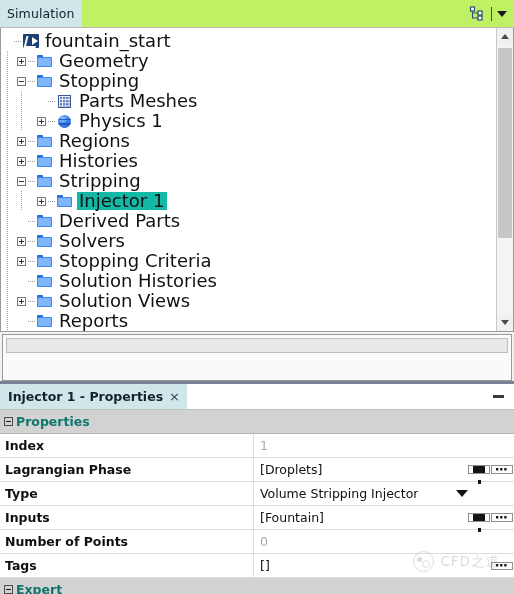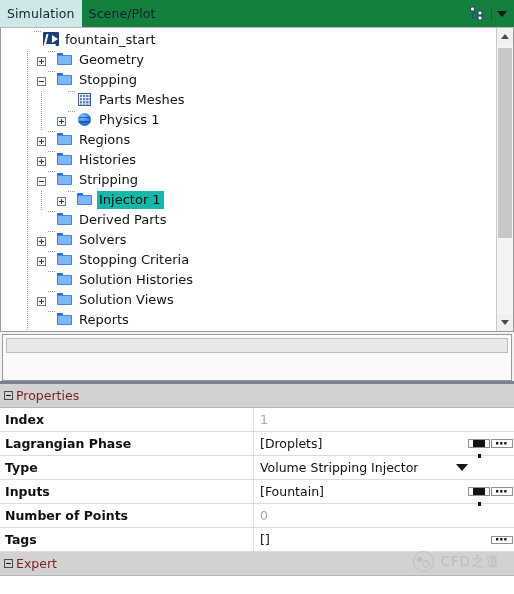--- a/index.html
+++ b/index.html
@@ -7,21 +7,21 @@
     width:514px;height:594px;overflow:hidden;
     background:#ffffff;
     font-family:"DejaVu Sans","Liberation Sans",sans-serif;
     font-size:12px;color:#1a1a1a;
     -webkit-font-smoothing:antialiased;
   }
   .app{width:514px;height:594px;position:relative;display:flex;flex-direction:column;background:#f2f2f2;}
 
   
   .tabbar{
-    height:27px;min-height:27px;background:#15803d;
+    height:27px;min-height:27px;background:#bef264;
     border-bottom:1px solid #b8b8b8;
     display:flex;align-items:stretch;position:relative;
   }
   .tab{
     display:flex;align-items:center;padding:0 7px;
     font-size:12.5px;color:#14202e;letter-spacing:.1px;
   }
   .tab.active{background:#cfe7e8;}
   .tabbar-right{margin-left:auto;display:flex;align-items:center;padding-right:4px;gap:4px;}
   .tree-icon-btn{width:20px;height:20px;display:flex;align-items:center;justify-content:center;}
@@ -33,22 +33,22 @@
 
   
   .treepane{
     position:relative;background:#ffffff;
     border:1px solid #9a9a9a;border-top:none;
     height:303px;min-height:303px;
     display:flex;overflow:hidden;
   }
   .treeview{flex:1;overflow:hidden;position:relative;padding-top:3px;}
   .node{
-    height:20px;display:flex;align-items:flex-start;position:relative;
-    white-space:nowrap;font-size:13px;color:#111111;margin-left:20px;
+    height:20px;display:flex;align-items:center;position:relative;
+    white-space:nowrap;font-size:18px;color:#111111;
   }
   .indent{display:inline-block;height:20px;flex:0 0 auto;position:relative;}
   .guide{position:absolute;top:0;bottom:0;width:1px;
     background-image:linear-gradient(to bottom,#9aa0a6 50%,transparent 50%);
     background-size:1px 2px;}
   .expander{
     width:13px;height:20px;flex:0 0 auto;display:flex;align-items:center;justify-content:center;position:relative;
   }
   .expbox{
     width:9px;height:9px;border:1px solid #6d7b86;background:#fdfdfd;
@@ -118,21 +118,21 @@
   .minbtn{width:11px;height:3px;background:#3a3a3a;}
 
   .proptable{flex:1;display:flex;flex-direction:column;overflow:hidden;}
   .grow{display:flex;height:23px;min-height:23px;border-bottom:1px solid #dcdcdc;align-items:stretch;}
   .grow.section{background:#d2d2d2;align-items:center;padding-left:4px;border-bottom:1px solid #b5b5b5;}
   .secbox{
     width:9px;height:9px;border:1px solid #4b4b4b;background:#d2d2d2;position:relative;
     box-sizing:border-box;margin-right:3px;flex:0 0 auto;
   }
   .secbox::before{content:"";position:absolute;left:1px;right:1px;top:3px;height:1px;background:#1a1a1a;}
-  .sectitle{font-size:12.5px;color:#7f1d1d;font-weight:normal;}
+  .sectitle{font-size:12.5px;color:#0f766e;font-weight:bold;}
   .gname{width:254px;flex:0 0 auto;display:flex;align-items:center;padding-left:5px;
     border-right:1px solid #dcdcdc;font-size:12.5px;color:#101010;box-sizing:border-box;font-weight:bold;}
   .gval{flex:1;display:flex;align-items:center;padding-left:6px;font-size:12.5px;color:#101010;position:relative;min-width:0;}
   .gval.muted{color:#a8a8a8;}
   .gval .txt{overflow:hidden;text-overflow:ellipsis;white-space:nowrap;}
   .gactions{margin-left:auto;display:flex;align-items:stretch;flex:0 0 auto;}
   .ibtn{width:22px;display:flex;align-items:center;justify-content:center;border:1px solid #909090;
     background:#fdfdfd;margin:1px 1px 1px 0;box-sizing:border-box;}
   .funnel{width:0;height:0;border-left:6px solid #141414;border-right:6px solid #141414;
     border-top:7px solid #141414;position:relative;}
@@ -151,23 +151,20 @@
 </style>
 </head>
 <body>
 
 <div class="app">
 
   <div class="tabbar">
     <div class="tab active">
       <span>Simulation</span>
     </div>
-    <div class="tab">
-      <span>Scene/Plot</span>
-    </div>
     <div class="tabbar-right">
       <span class="tree-icon-btn">
         <svg width="15" height="15" viewBox="0 0 15 15" aria-hidden="true">
           <rect x="1.5" y="1" width="4" height="4" fill="#ffffff" stroke="#2b4a72" stroke-width="1.2"></rect>
           <rect x="9" y="5" width="4" height="4" fill="#ffffff" stroke="#2b4a72" stroke-width="1.2"></rect>
           <rect x="9" y="10" width="4" height="4" fill="#ffffff" stroke="#2b4a72" stroke-width="1.2"></rect>
           <path d="M3.5 5.5 L3.5 12 L9 12 M3.5 7 L9 7" fill="none" stroke="#2b4a72" stroke-width="1.1"></path>
         </svg>
       </span>
       <span class="vsep"></span>
@@ -428,20 +425,29 @@
           <span class="chev down"></span>
         </div>
     </div>
   </div>
 
   <div class="midstrip">
     <div class="midbar"></div>
   </div>
 
   <div class="proppanel">
+    <div class="prophead">
+      <div class="proptab">
+        <span>Injector 1 - Properties</span>
+        <span class="closex">×</span>
+      </div>
+      <div class="prophead-right">
+        <span class="minbtn"></span>
+      </div>
+    </div>
     <div class="proptable" id="proptable">
         <div class="grow section">
           <span class="secbox"></span>
           <span class="sectitle">Properties</span>
         </div>
         <div class="grow">
           <span class="gname">Index</span>
           <span class="gval muted">
             <span class="txt">1</span>
             <span class="gactions"></span>

